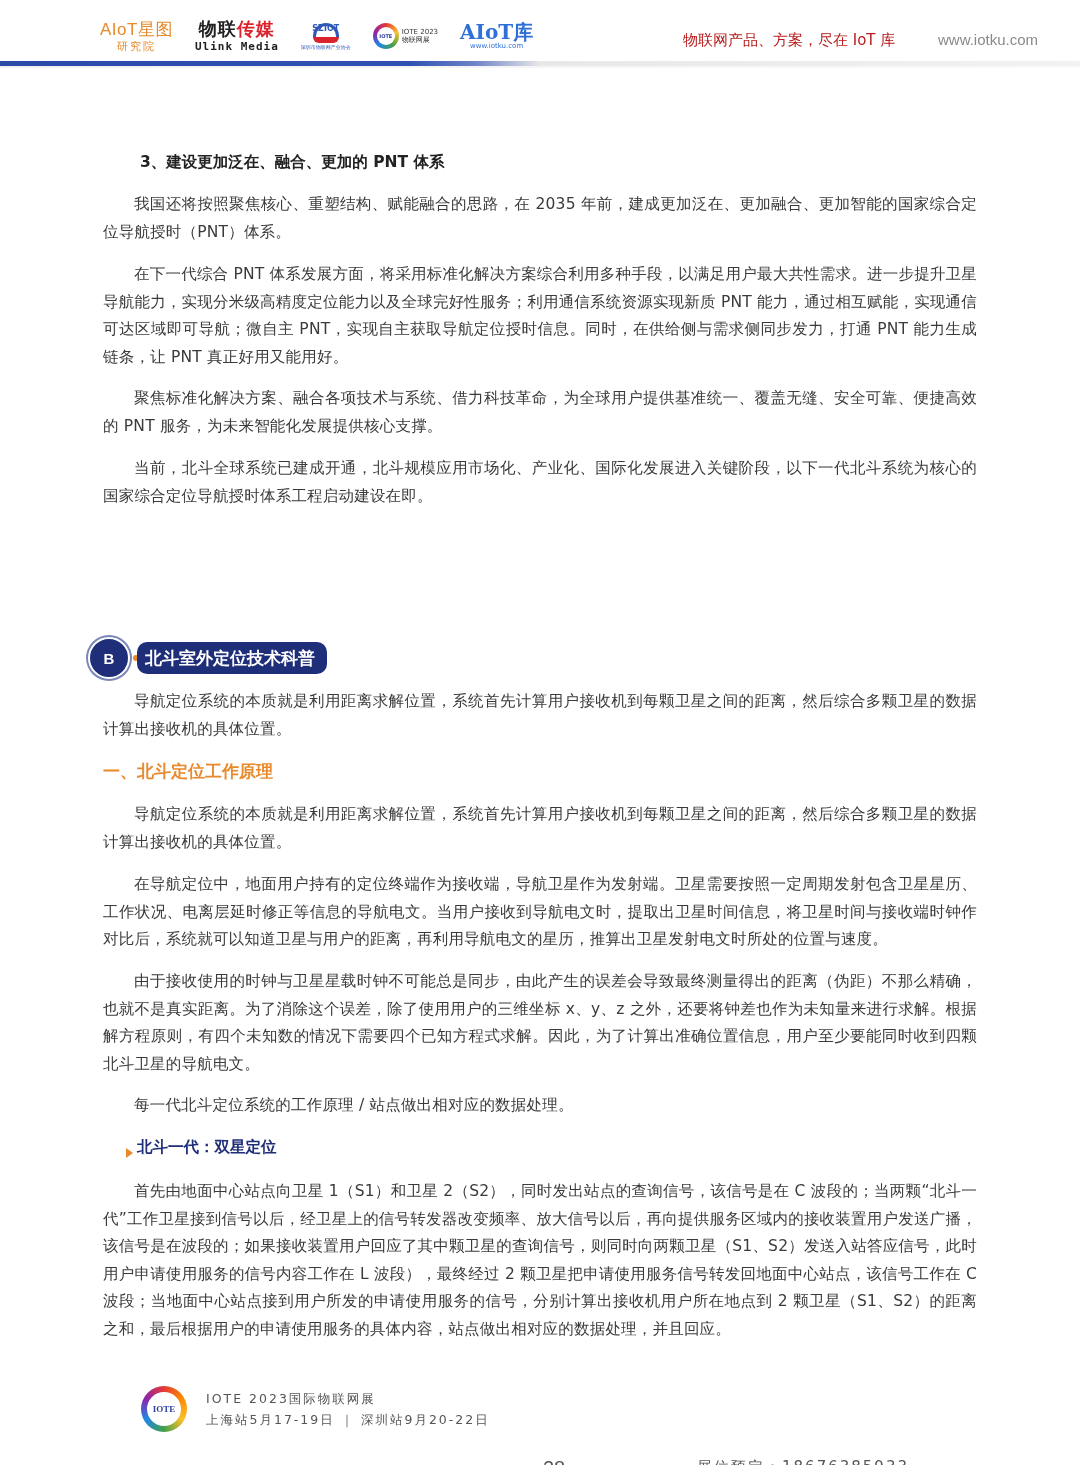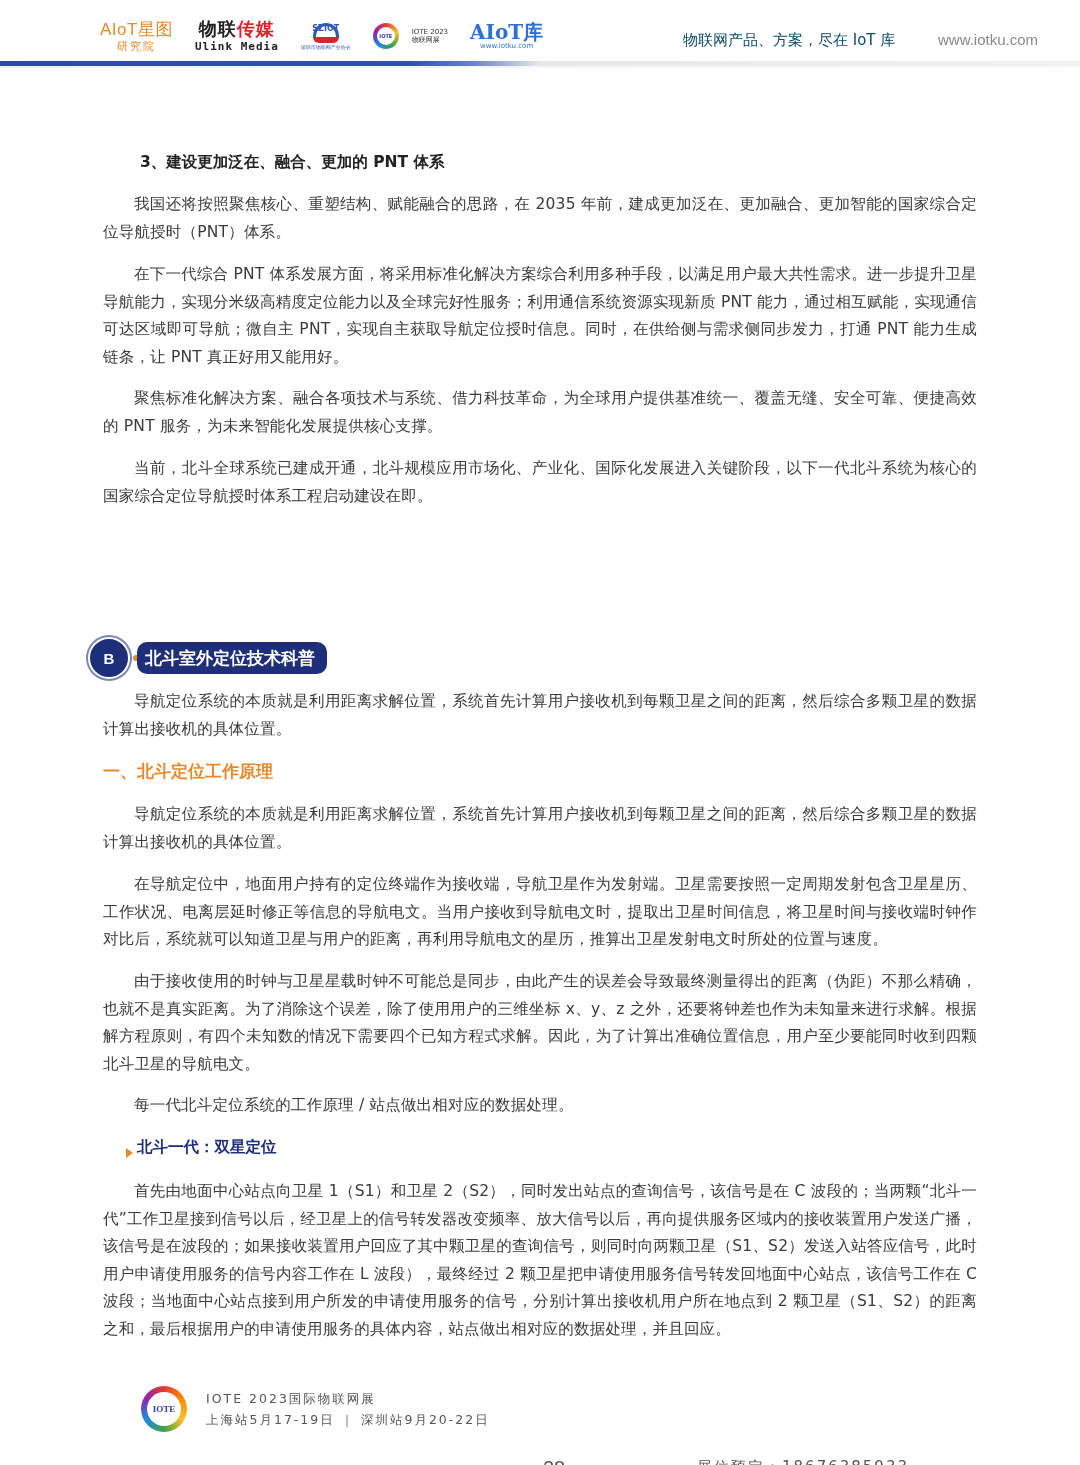--- a/index.html
+++ b/index.html
@@ -14,27 +14,27 @@
   .logo { display: flex; flex-direction: column; align-items: center; justify-content: center; line-height: 1; }
   .logo-aiot .l1 { font-size: 17px; color: #e8892b; font-family: "Liberation Sans", sans-serif; letter-spacing: 0.5px; }
   .logo-aiot .l2 { font-size: 11px; color: #e8892b; margin-top: 3px; letter-spacing: 2px; }
   .logo-ulink .l1 { font-size: 18px; font-weight: bold; color: #222; letter-spacing: 1px; }
   .logo-ulink .l1 .red { color: #d9242d; }
   .logo-ulink .l2 { font-size: 11px; font-weight: bold; color: #222; margin-top: 3px; letter-spacing: 1px; font-family: "DejaVu Sans Mono", monospace; }
   .logo-sziot .mark { width: 26px; height: 14px; border-radius: 13px 13px 0 0; border: 3px solid #2f58b8; border-bottom: none; box-sizing: border-box; position: relative; }
   .logo-sziot .l1 { font-size: 8px; font-weight: bold; color: #2f58b8; margin-top: -12px; }
   .logo-sziot .swoosh { width: 26px; height: 6px; background: #d9242d; border-radius: 0 0 13px 13px; margin-top: 4px; }
   .logo-sziot .l2 { font-size: 5px; color: #2f58b8; margin-top: 2px; }
-  .logo-iote { flex-direction: row; gap: 13px; }
+  .logo-iote { flex-direction: row; gap: 3px; }
   .logo-iote .ring { width: 26px; height: 26px; border-radius: 50%; background: conic-gradient(#e53935, #fbc02d, #43a047, #1e88e5, #8e24aa, #e53935); display: flex; align-items: center; justify-content: center; }
   .logo-iote .ring span { background: #fff; border-radius: 50%; width: 18px; height: 18px; font-size: 5px; color: #2f3f9f; display: flex; align-items: center; justify-content: center; font-weight: bold; }
   .logo-iote .txt { font-size: 7px; color: #333; line-height: 1.2; }
   .logo-aiotku .l1 { font-size: 20px; font-weight: bold; color: #2e6fd8; font-family: "DejaVu Serif", serif; }
   .logo-aiotku .l2 { font-size: 7px; color: #2e6fd8; margin-top: 1px; }
-  .header-slogan { position: absolute; left: 683px; top: 31px; font-size: 15px; color: #0c4a6e; }
+  .header-slogan { position: absolute; left: 683px; top: 31px; font-size: 15px; color: #b91c1c; }
   .header-url { position: absolute; left: 938px; top: 31px; font-size: 15px; color: #8a8a8a; font-family: "Liberation Sans", sans-serif; }
   .header-line { position: absolute; left: 0; top: 61px; width: 1080px; height: 5px;
     background: linear-gradient(90deg, #2a4aa8 0%, #2f52b2 38%, #6e84c8 44%, #e8e8e8 50%, #f2f2f2 100%); }
   .header-line2 { position: absolute; left: 0; top: 66px; width: 1080px; height: 2px; background: linear-gradient(90deg,#f0f0f0,#fafafa); }
   p { margin: 0; font-size: 15.5px; line-height: 27.5px; color: #3a3a3a; text-align: justify; text-indent: 2em; letter-spacing: 0.2px; }
   .h3 { position: absolute; font-size: 15.5px; font-weight: bold; color: #222; }
   .block { position: absolute; left: 103px; width: 874px; }
 
   
   .badge-wrap { position: absolute; left: 88px; top: 637px; height: 42px; display: flex; align-items: center; }

